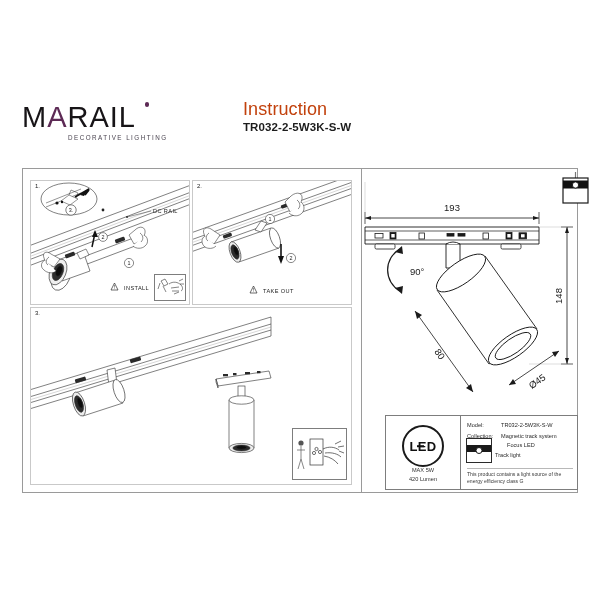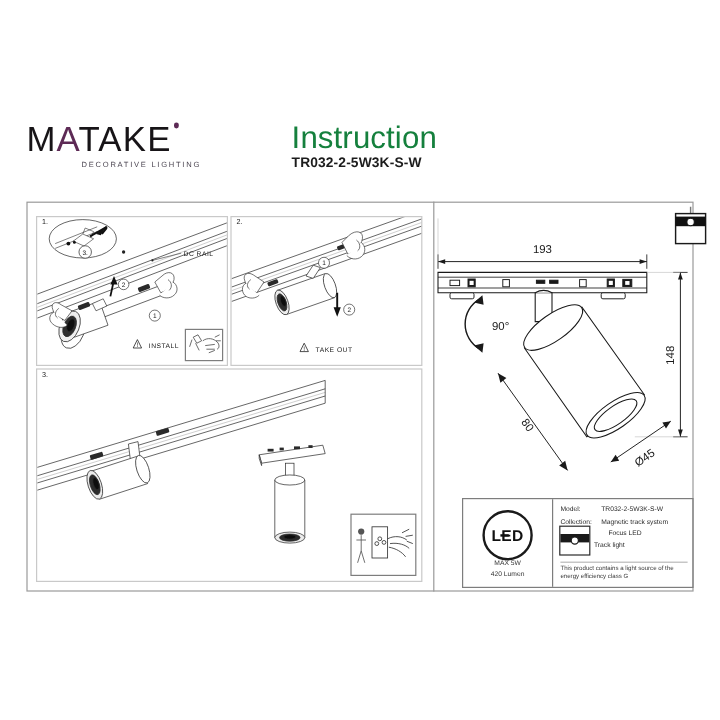--- a/index.html
+++ b/index.html
@@ -60,23 +60,23 @@
     color: #4a4450;
     white-space: nowrap;
   }
 
   .title-wrap {
     position: absolute;
     left: 243px; top: 5px;
     width: 250px;
   }
   .title-main {
-    font-size: 26px;
+    font-size: 18px;
     font-weight: 400;
-    color: #15803d;
+    color: #c2410c;
     line-height: 1.08;
     letter-spacing: 0.1px;
   }
   .title-sub {
     font-size: 11.5px;
     font-weight: 700;
     color: #1c1c1c;
     margin-top: 2px;
     letter-spacing: 0.1px;
   }
@@ -262,21 +262,21 @@
 </style>
 </head>
 <body>
 
 <div class="page">
 
   <div class="header">
 
     <div class="logo-wrap">
       <div class="logo-text" style="position:relative;">
-        <span>M</span><span class="accent">A</span><span>TAKE</span>
+        <span>M</span><span class="accent">A</span><span>RAIL</span>
         <span class="logo-dot"></span>
       </div>
       <div class="logo-sub">DECORATIVE LIGHTING</div>
     </div>
 
     <div class="title-wrap">
       <div class="title-main">Instruction</div>
       <div class="title-sub">TR032-2-5W3K-S-W</div>
     </div>
   </div>

